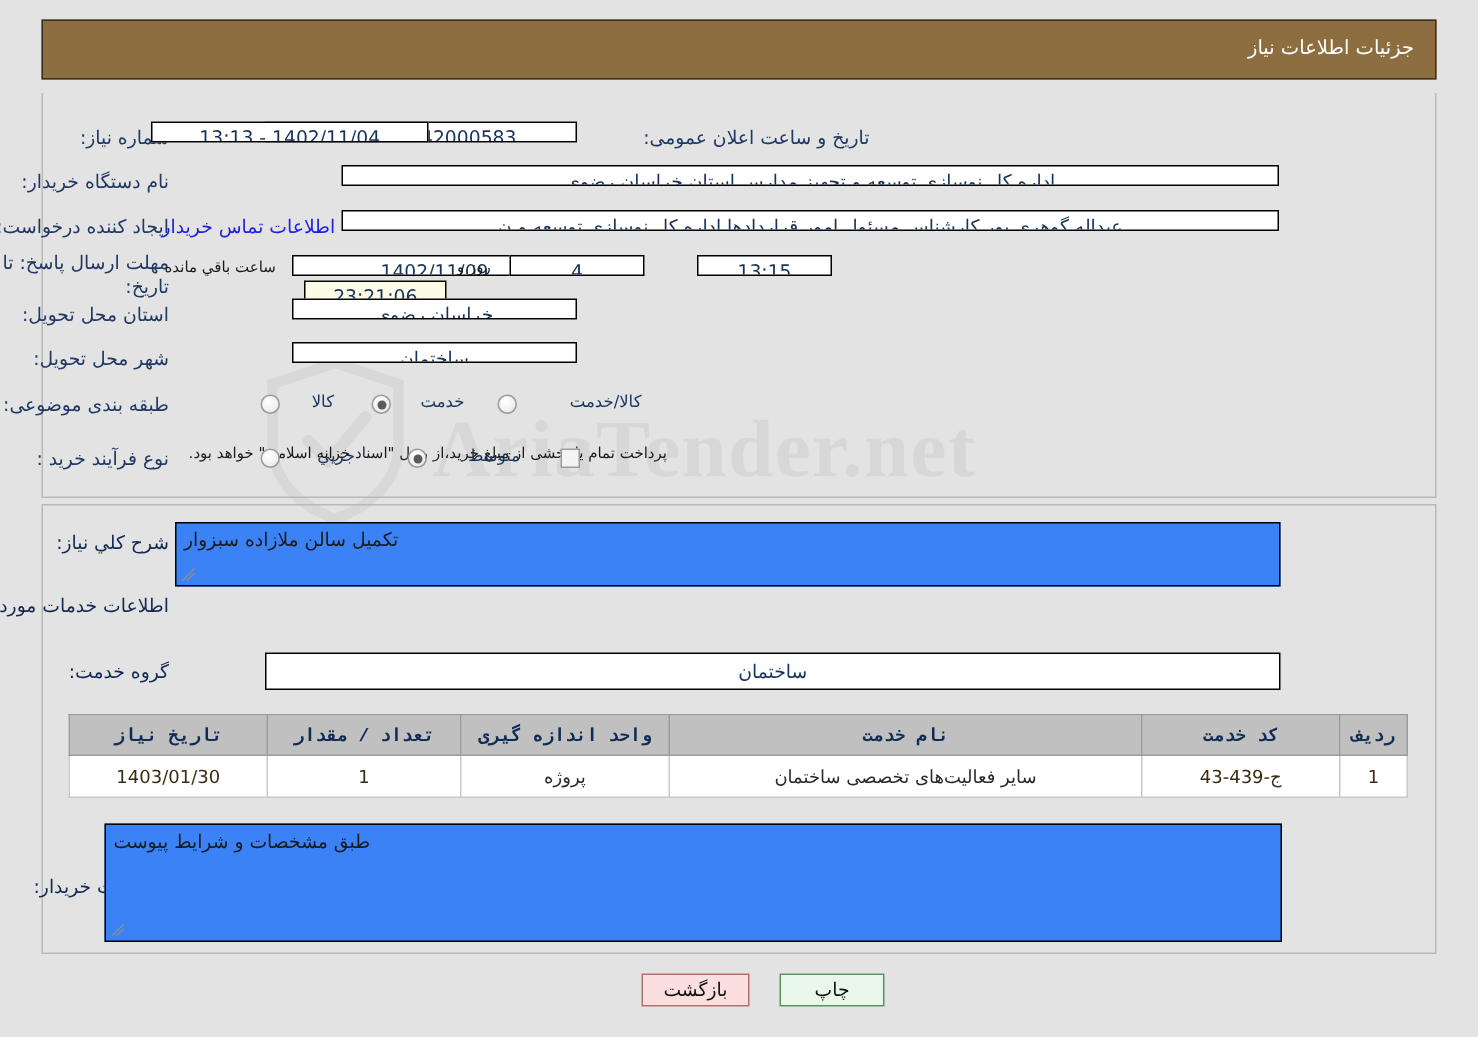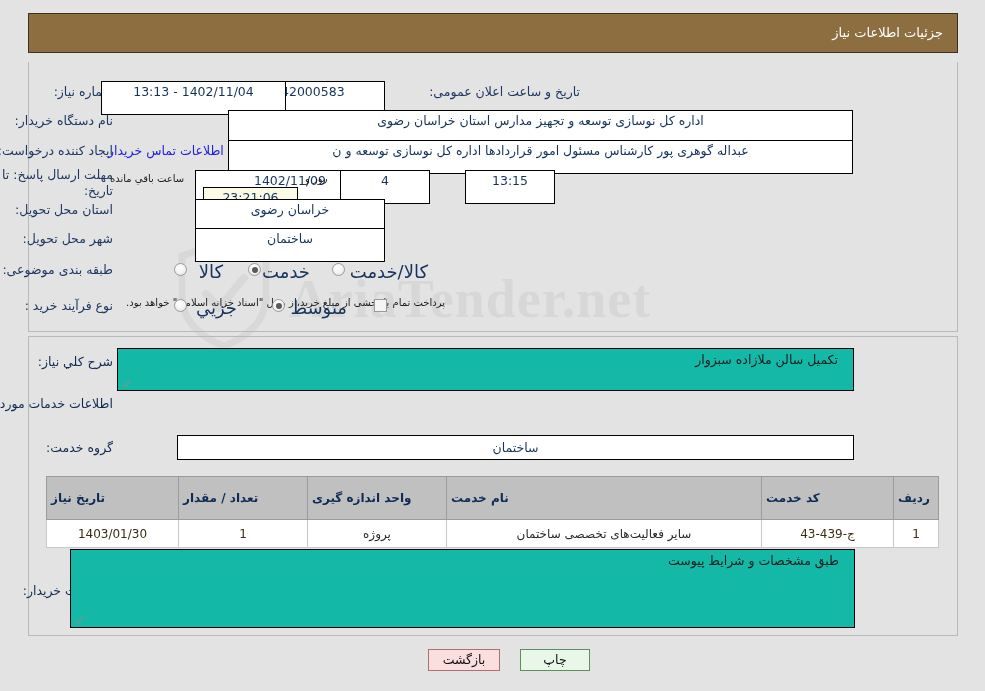--- a/index.html
+++ b/index.html
@@ -90,21 +90,21 @@
     font-size: 12.5px;
     white-space: nowrap;
     z-index: 4;
   }
   .lbl.dark { color: #102a54; }
   .fld {
     position: absolute;
     background: #ffffff;
     border: 1px solid #000000;
     box-sizing: border-box;
-    height: 34px;
+    height: 14px;
     line-height: 20px;
     font-size: 12.5px;
     color: #16335c;
     padding: 0 4px;
     white-space: nowrap;
     overflow: hidden;
     z-index: 4;
   }
   .fld.center { text-align: center; }
   .fld.right  { text-align: center; }
@@ -142,44 +142,44 @@
   .radio.on::after {
     content: "";
     position: absolute;
     left: 2.5px; top: 2.5px;
     width: 6px; height: 6px;
     border-radius: 50%;
     background: #5a5a5a;
   }
   .radio-lbl {
     position: absolute;
-    font-size: 18px;
+    font-size: 11px;
     color: #16335c;
     white-space: nowrap;
     z-index: 5;
   }
   .checkbox {
     position: absolute;
     width: 13px; height: 13px;
     border: 1px solid #9a9a9a;
     background: #f4f4f4;
     box-sizing: border-box;
     z-index: 5;
   }
 
   
   .tarea {
     position: absolute;
-    background: #14b8a6;
+    background: #3b82f6;
     border: 1px solid #000000;
     box-sizing: border-box;
     font-size: 12.5px;
     color: #1b1b1b;
-    padding: 3px 15px;
-    text-align: right;
+    padding: 3px 5px;
+    text-align: left;
     z-index: 4;
     overflow: hidden;
   }
   .tarea .grip {
     position: absolute;
     left: 3px; bottom: 2px;
     width: 10px; height: 10px;
     z-index: 5;
   }
   .grip-line {
@@ -209,22 +209,23 @@
     font-size: 12px;
     background: #ffffff;
   }
   table.grid th {
     background: #c0c0c0;
     border: 1px solid #9b9b9b;
     color: #0f2c56;
     font-weight: bold;
     height: 26px;
     font-size: 12px;
-    text-align: left;
-    padding: 8px 4px;
+    text-align: center;
+    padding: 0 4px;
+    font-family: Liberation Mono, monospace;
   }
   table.grid td {
     border: 1px solid #c8c8c8;
     height: 27px;
     text-align: center;
     color: #2a2a2a;
     font-size: 12px;
     padding: 0 4px;
     background: #fff;
   }

